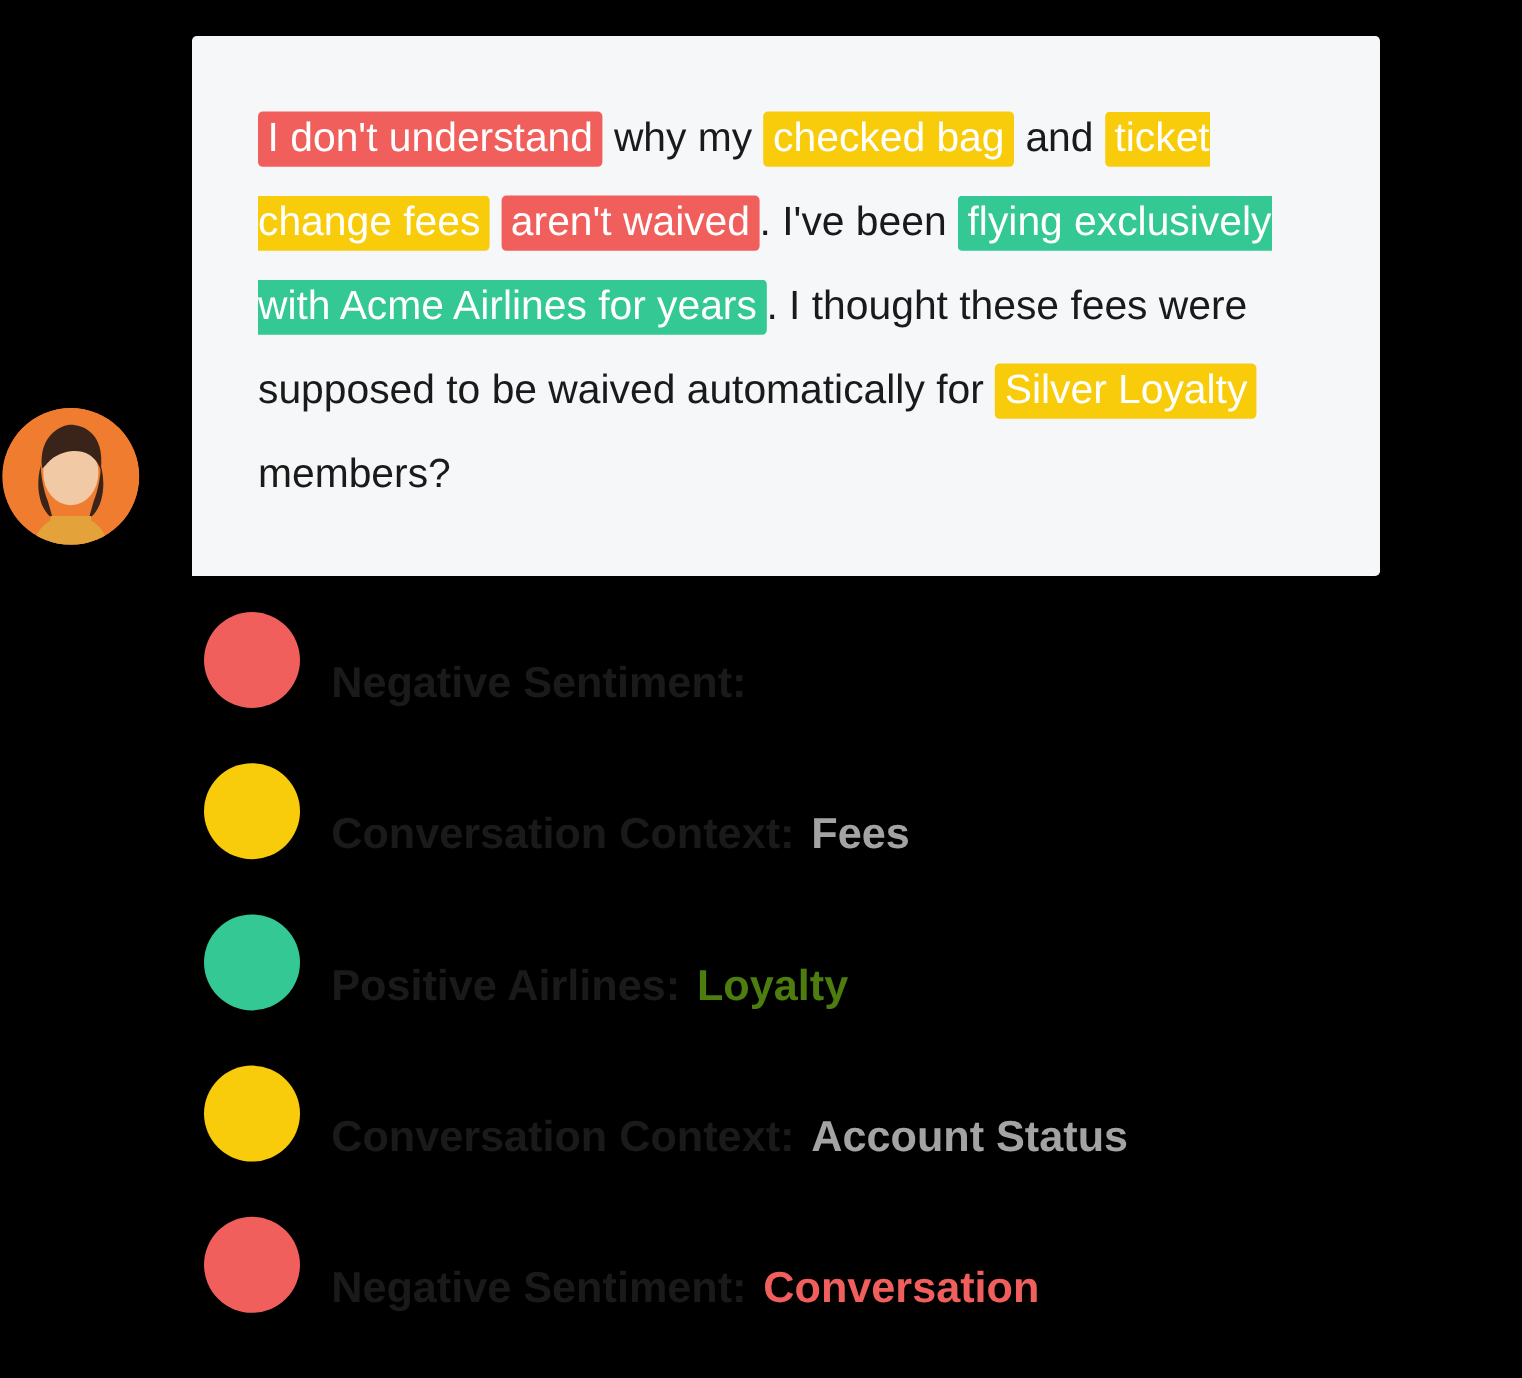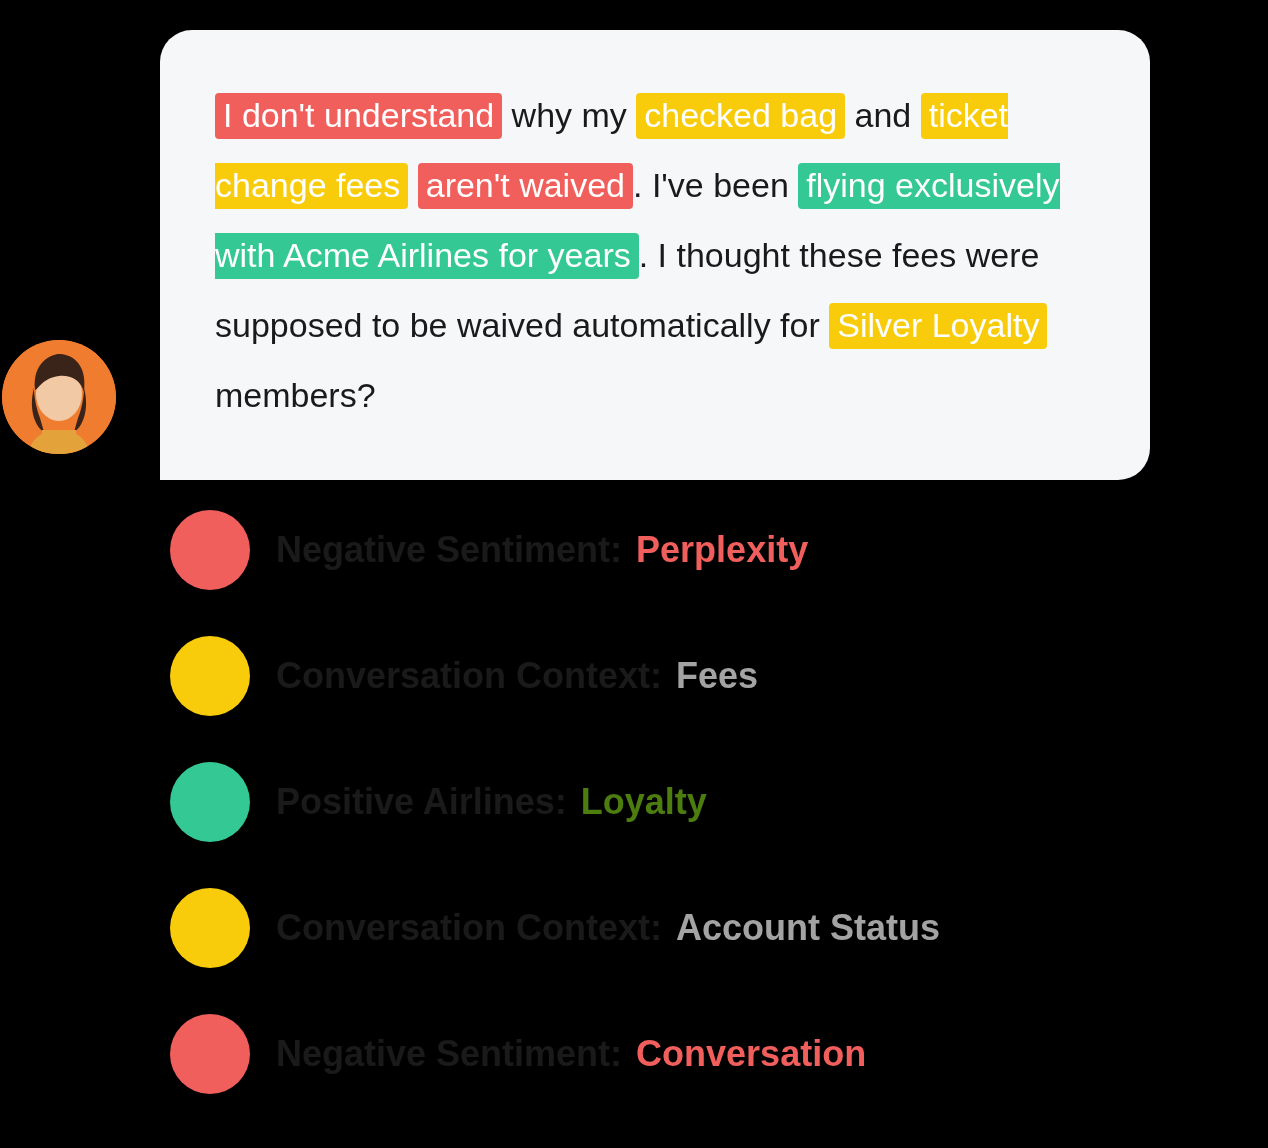--- a/index.html
+++ b/index.html
@@ -16,21 +16,21 @@
   }
 
   
   .bubble {
     position: absolute;
     left: 160px;
     top: 30px;
     width: 990px;
     min-height: 415px;
     background: #f6f7f9;
-    border-radius: 32px;
+    border-radius: 4px;
     border-bottom-left-radius: 0;
     padding: 50px 55px 50px 55px;
   }
   .bubble-text {
     font-size: 34px;
     line-height: 70px;
     color: #1a1a1a;
     font-weight: 500;
   }
   .hl {
@@ -61,21 +61,21 @@
 
   
   .legend {
     position: absolute;
     left: 170px;
     top: 510px;
     width: 960px;
   }
   .legend-row {
     display: flex;
-    align-items: center;
+    align-items: flex-end;
     gap: 26px;
     margin-bottom: 46px;
   }
   .dot {
     width: 80px;
     height: 80px;
     border-radius: 50%;
     flex: 0 0 80px;
   }
   .dot.red    { background: #f15f5c; }
@@ -115,21 +115,20 @@
       <path d="M82 48 C88 70 80 88 72 92 L76 78 C80 68 82 56 82 48 Z" fill="#3a241a"></path>
       <path d="M40 90 L74 90 L74 100 C74 100 66 106 57 106 C48 106 40 100 40 100 Z" fill="#e3a23a"></path>
     </svg>
   </div>
 
   <div class="legend" id="legend">
       <div class="legend-row">
         <div class="dot red"></div>
         <div class="legend-text">
           <span class="legend-label">Negative Sentiment:</span>
-          <span class="legend-value red">Perplexity</span>
         </div>
       </div>
       <div class="legend-row">
         <div class="dot yellow"></div>
         <div class="legend-text">
           <span class="legend-label">Conversation Context:</span>
           <span class="legend-value yellow">Fees</span>
         </div>
       </div>
       <div class="legend-row">

